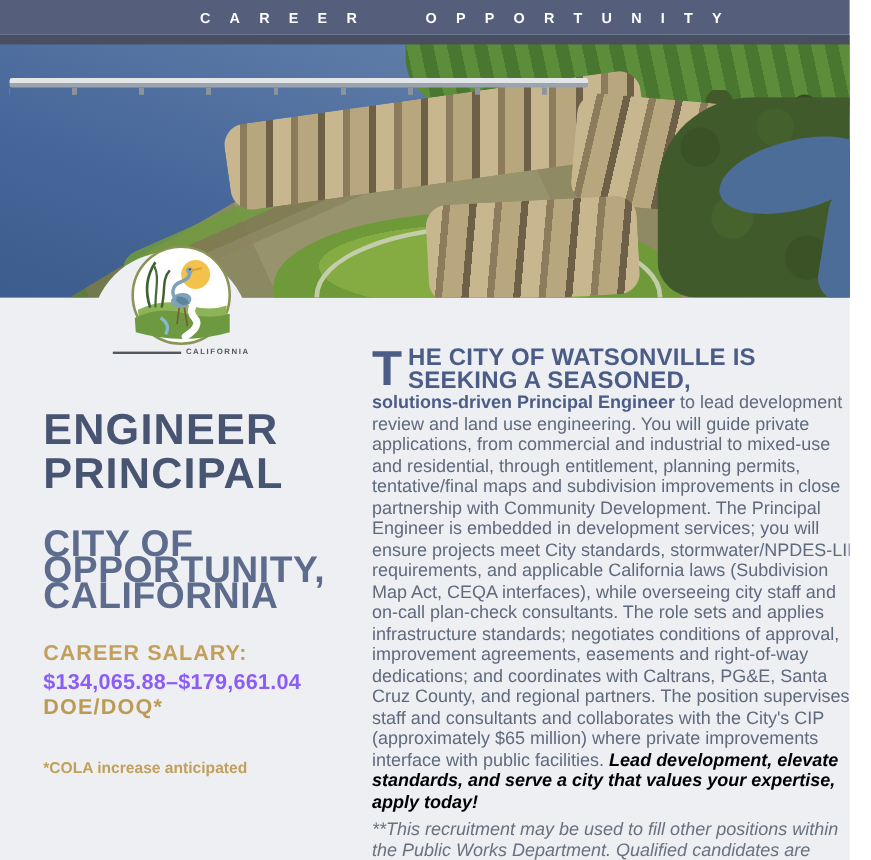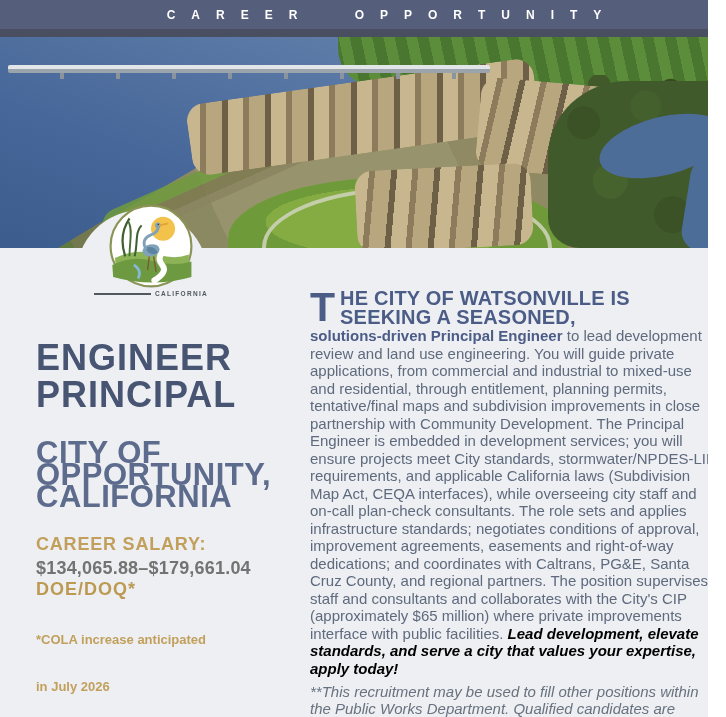--- a/index.html
+++ b/index.html
@@ -72,21 +72,21 @@
   .logo-state-line { flex:1; height:2px; background:#51585e; }
   .logo-state { font-size:6.5px; font-weight:bold; letter-spacing:1.3px; color:#51585e; }
 
   
   .left-col { position:absolute; left:36px; top:339px; width:262px; }
   .job-title { color:#475472; font-size:36px; font-weight:bold; letter-spacing:1px; line-height:37px; }
   .job-title span { display:block; }
   .org { margin-top:29px; color:#5d6b8d; font-size:31px; font-weight:bold; letter-spacing:.5px; line-height:22px; }
   .org span { display:block; }
   .salary-label { margin-top:26px; color:#c2a05c; font-size:18px; font-weight:bold; letter-spacing:.8px; }
-  .salary-range { margin-top:3px; color:#737373; font-size:18px; font-weight:bold; letter-spacing:.2px; line-height:21px; }
+  .salary-range { margin-top:3px; color:#8b5cf6; font-size:18px; font-weight:bold; letter-spacing:.2px; line-height:21px; }
   .salary-suffix { color:#bd9a52; font-size:18px; font-weight:bold; letter-spacing:1px; line-height:21px; }
   .salary-note { margin-top:8px; color:#c2a05c; font-size:13px; font-weight:bold; line-height:15px; }
   .salary-note span { display:block;margin-top:32px; }
 
   .bonus-box { position:absolute; left:0; top:643px; width:266px; height:55px;
            background:#f4e0a4; border-radius:0 14px 14px 0;
            display:flex; flex-direction:column; justify-content:center; padding-left:37px; }
   .bonus-box span { color:#5d6774; font-size:15.5px; font-weight:bold; line-height:20px; }
 
   
@@ -160,21 +160,20 @@
     <h2 class="org">
       <span>CITY OF</span>
       <span>OPPORTUNITY,</span>
       <span>CALIFORNIA</span>
     </h2>
     <div class="salary-label">CAREER SALARY:</div>
     <div class="salary-range">$134,065.88–$179,661.04</div>
     <div class="salary-suffix">DOE/DOQ*</div>
     <div class="salary-note">
       <span>*COLA increase anticipated</span>
-      <span>in July 2026</span>
     </div>
   </div>
 
 
   <div class="right-col">
     <p class="lead-para">
       <span class="dropcap">T</span><span class="lead-caps">HE CITY OF WATSONVILLE IS SEEKING A SEASONED,</span><br>
       <span class="lead-bold">solutions-driven Principal Engineer</span><span> to lead development review and land use engineering. You will guide private applications, from commercial and industrial to mixed-use and residential, through entitlement, planning permits, tentative/final maps and subdivision improvements in close partnership with Community Development. The Principal Engineer is embedded in development services; you will ensure projects meet City standards, stormwater/NPDES-LID requirements, and applicable California laws (Subdivision Map Act, CEQA interfaces), while overseeing city staff and on-call plan-check consultants. The role sets and applies infrastructure standards; negotiates conditions of approval, improvement agreements, easements and right-of-way dedications; and coordinates with Caltrans, PG&amp;E, Santa Cruz County, and regional partners. The position supervises staff and consultants and collaborates with the City's CIP (approximately $65 million) where private improvements interface with public facilities. </span><span class="closing">Lead development, elevate standards, and serve a city that values your expertise, apply today!</span>
     </p>
     <p class="footnote">**This recruitment may be used to fill other positions within the Public Works Department. Qualified candidates are strongly encouraged to apply for consideration even if their experience aligns with multiple focus areas.**</p>

